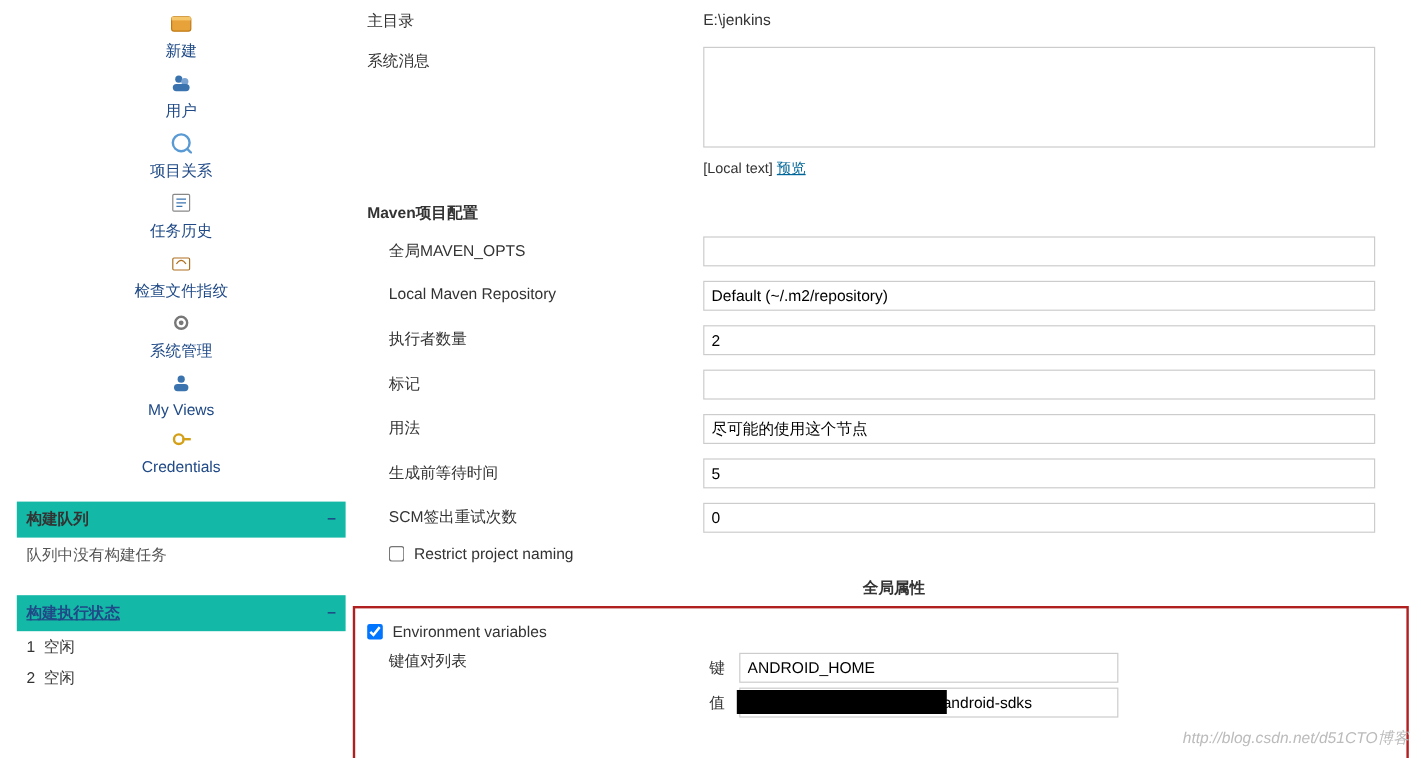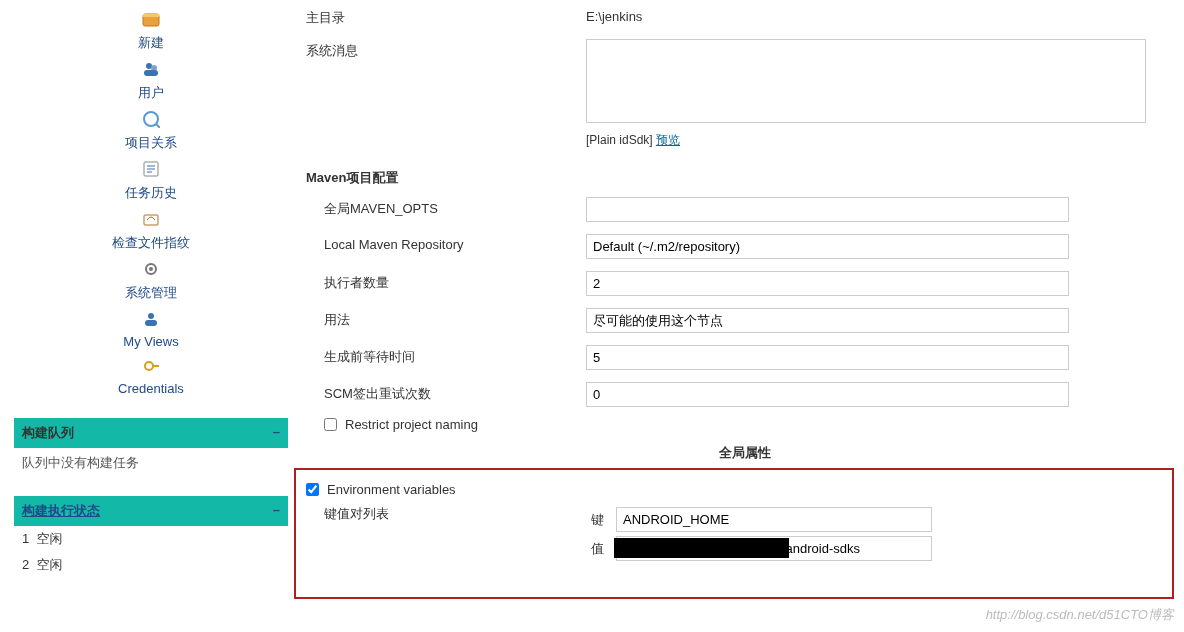--- a/index.html
+++ b/index.html
@@ -18,21 +18,21 @@
   .nav-icon { width:18px; height:18px; display:inline-flex; align-items:center; justify-content:center; }
   .sect-head { background:#14b8a6; padding:6px 8px; margin-top:18px; font-weight:bold; position:relative; color:#333;}
   .sect-head .collapse { position:absolute; right:8px; top:6px; color:#204a87; font-weight:bold; cursor:pointer;}
   .build-status .row { padding:4px 8px;}
   .queue-empty { padding:6px 8px; color:#555;}
   .main { flex:1; padding:0 0 0 8px; position:relative;}
   .form-row { display:flex; padding:6px 0; align-items:flex-start;}
   .form-label { width:280px; color:#333; padding-top:3px;}
   .form-label.sub { padding-left:18px;}
   .form-value { flex:1;}
-  input.inp, select.sel { width:483px; border:1px solid #ccc; padding:4px 6px; font-size:13px; background:#fff;}
+  input.inp, select.sel { width:560px; border:1px solid #ccc; padding:4px 6px; font-size:13px; background:#fff;}
   textarea.tarea { width:560px; height:84px; border:1px solid #ccc; resize:none;}
   .bold-head { font-weight:bold; padding:8px 0 4px 0;}
   .helper-link { padding:6px 0; font-size:12px;}
   .helper-link a { color:#069; text-decoration:underline;}
   .helper-link .pt { color:#333;}
   .chkrow { display:flex; align-items:center; gap:8px; padding:4px 0 4px 18px;}
   .chkrow input { margin:0;}
   .highlight { border:2px solid #b02020; padding:8px 10px 36px 10px; margin:2px 10px 2px -12px;}
   .kv-row { display:flex; align-items:center; gap:8px; margin:4px 0 0 0;}
   .kv-input { width:316px; border:1px solid #ccc; padding:4px 6px; font-size:13px;}
@@ -150,38 +150,42 @@
 
   <div class="main">
     <div class="form-row">
       <div class="form-label">主目录</div>
       <div class="form-value plain-val">E:\jenkins</div>
     </div>
     <div class="form-row">
       <div class="form-label">系统消息</div>
       <div class="form-value"><textarea class="tarea" style=""></textarea>
         <div class="helper-link">
-          <span class="pt">[Plain idSdk]</span>
+          <span class="pt">[Local text]</span>
           <a href="#">预览</a>
         </div>
       </div>
     </div>
 
     <div class="bold-head">Maven项目配置</div>
     <div class="form-row">
       <div class="form-label sub">全局MAVEN_OPTS</div>
       <div class="form-value"><input class="inp" style=""></div>
     </div>
     <div class="form-row">
       <div class="form-label sub">Local Maven Repository</div>
       <div class="form-value"><input class="inp" value="Default (~/.m2/repository)" style=""></div>
     </div>
     <div class="form-row">
       <div class="form-label sub">执行者数量</div>
       <div class="form-value"><input class="inp" value="2" style=""></div>
+    </div>
+    <div class="form-row">
+      <div class="form-label sub">标记</div>
+      <div class="form-value"><input class="inp" style=""></div>
     </div>
     <div class="form-row">
       <div class="form-label sub">用法</div>
       <div class="form-value"><input class="inp" value="尽可能的使用这个节点" style=""></div>
     </div>
     <div class="form-row">
       <div class="form-label sub">生成前等待时间</div>
       <div class="form-value"><input class="inp" value="5" style=""></div>
     </div>
     <div class="form-row">

